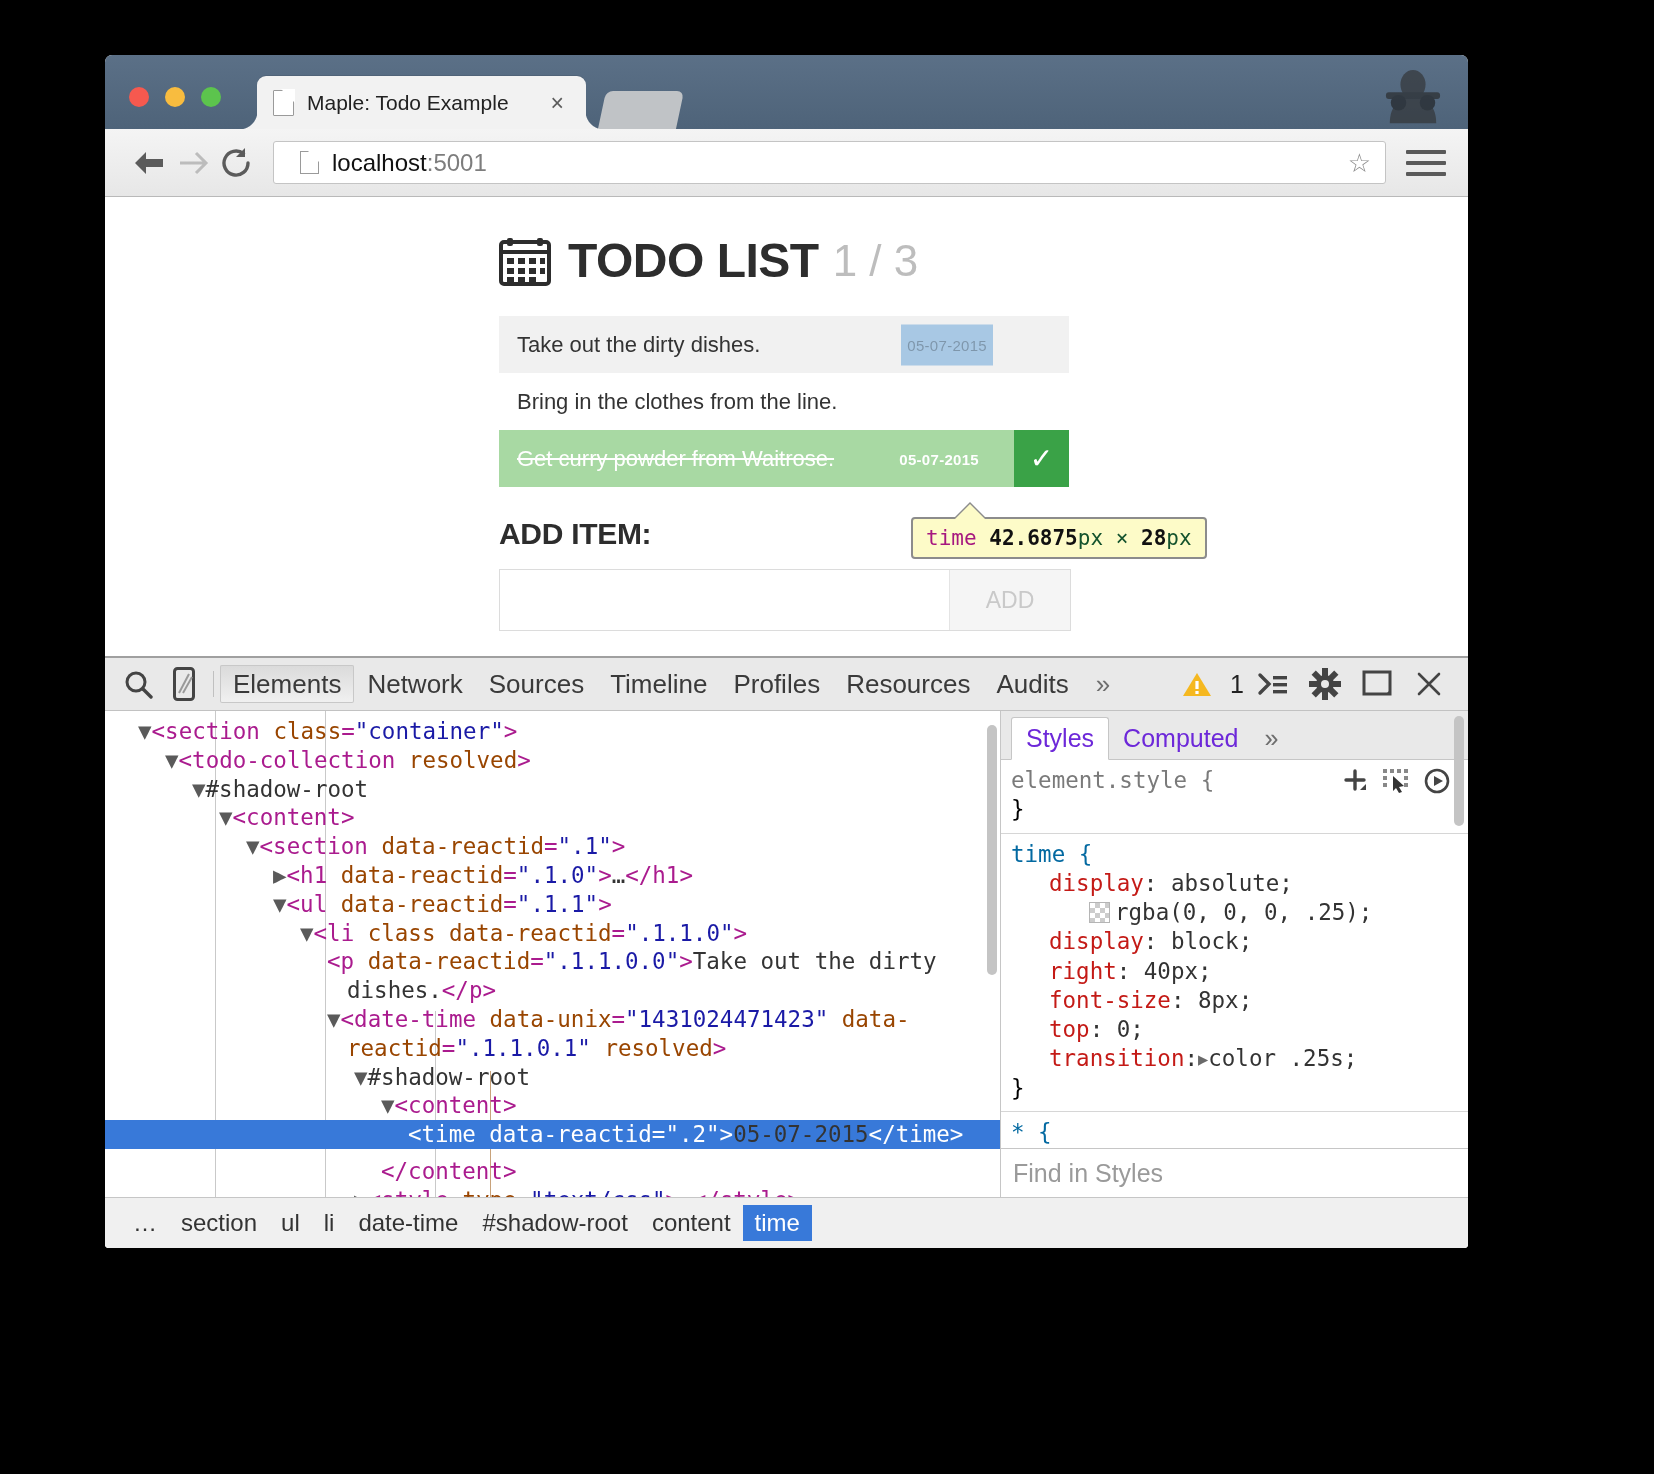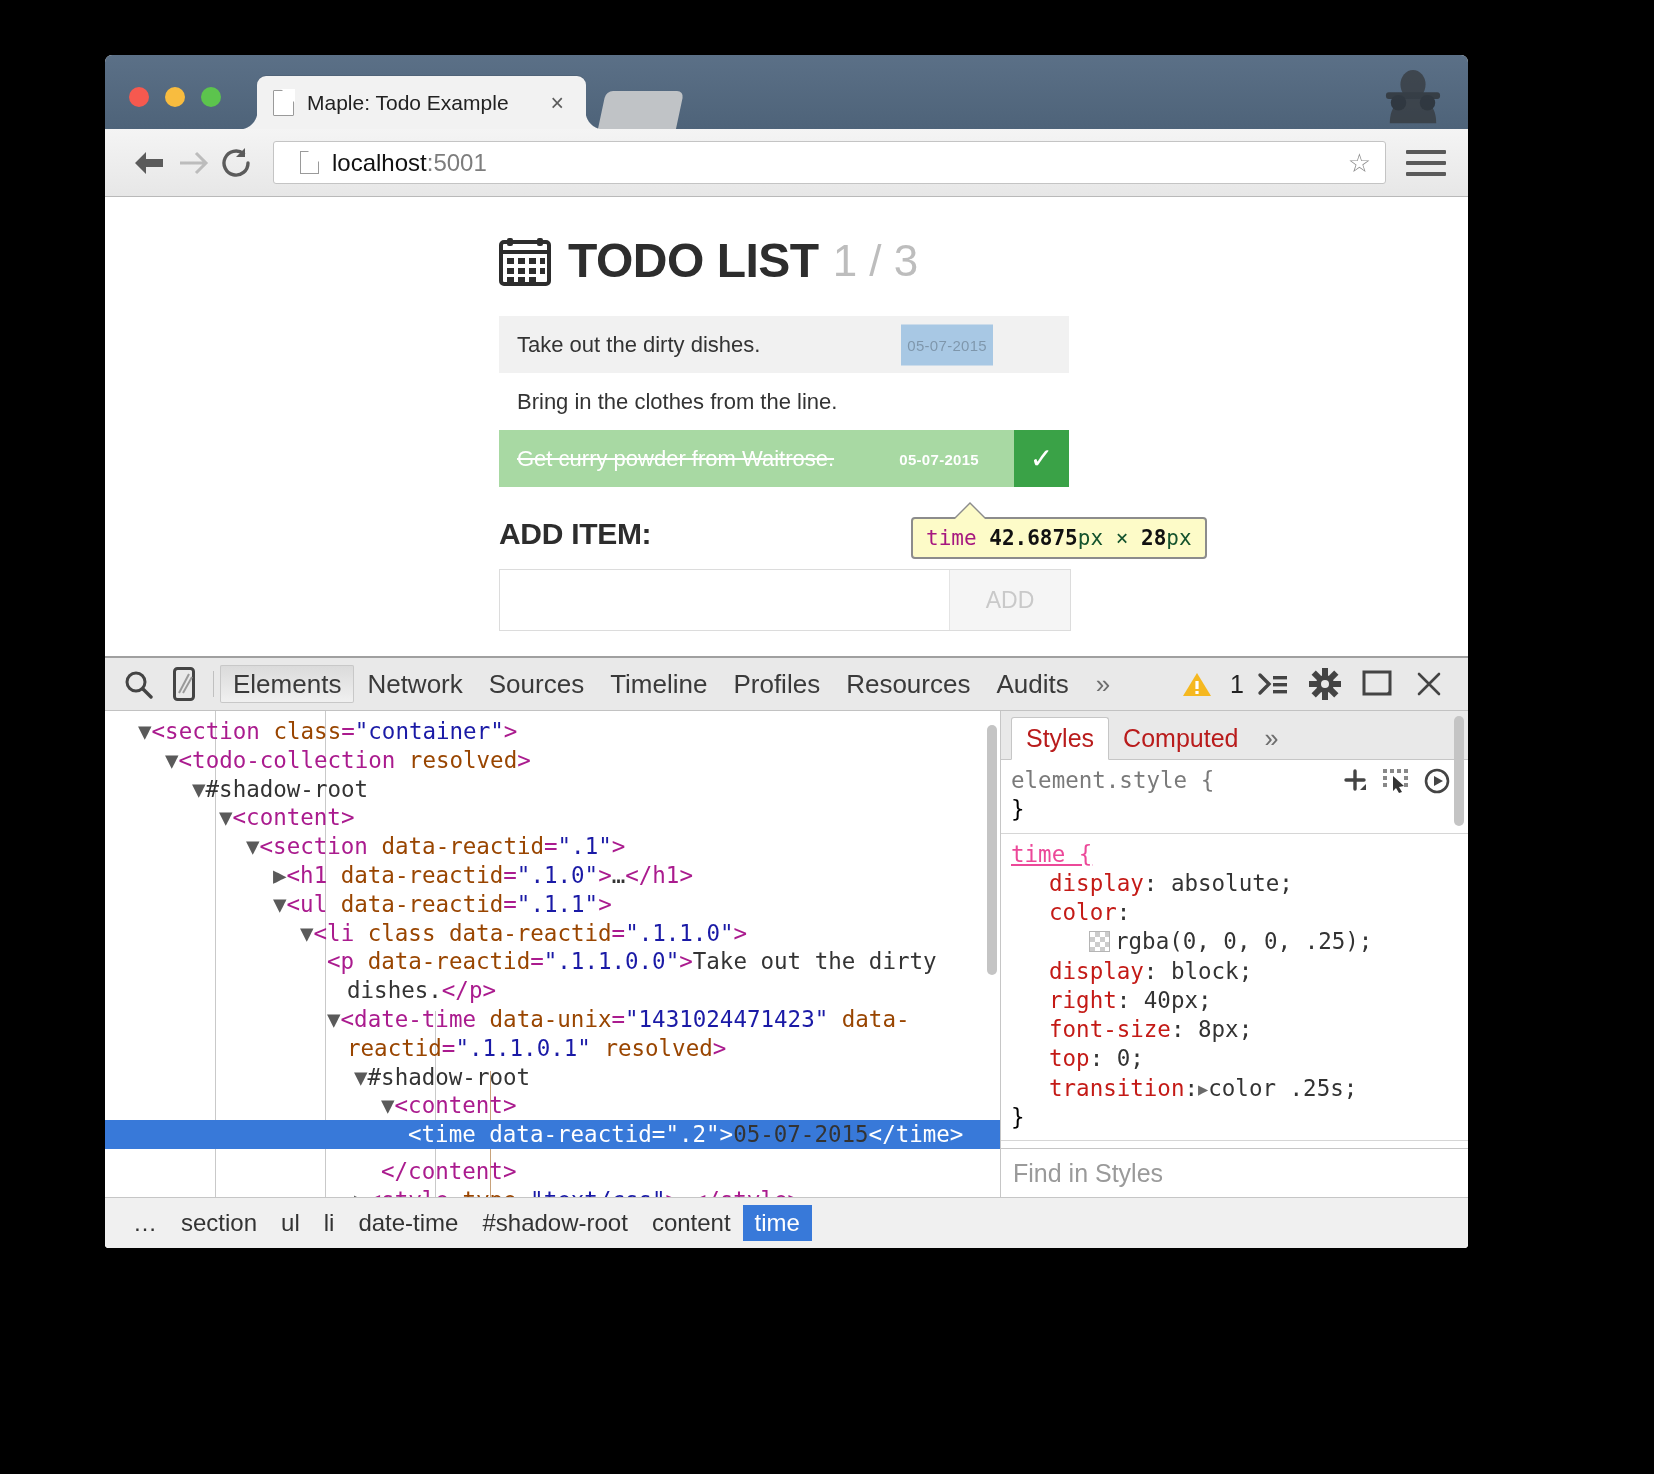--- a/index.html
+++ b/index.html
@@ -108,27 +108,27 @@
   .tg{color:#aa1b8e;}   
   .at{color:#994500;}   
   .vl{color:#1a1aa6;}   
   .txt{color:#333;}
   .arrow{color:#5a5a5a;}
   .guide{position:absolute;top:0;bottom:0;width:1px;background:#c9c9c9;}
 
   .styles-pane{flex:1;display:flex;flex-direction:column;background:#fff;min-width:0;}
   .sp-tabs{height:48px;background:#e9e9e9;border-bottom:1px solid #c6c6c6;display:flex;align-items:flex-end;
            padding-left:10px;flex:none;}
-  .sp-tab{padding:6px 14px;font-size:25px;color:#b91c1c;cursor:pointer;}
+  .sp-tab{padding:6px 14px;font-size:25px;color:#6d28d9;cursor:pointer;}
   .sp-tab.active{background:#fff;border:1px solid #c6c6c6;border-bottom:1px solid #fff;margin-bottom:-1px;border-radius:3px 3px 0 0;}
   .sp-more{font-size:25px;color:#6e6e6e;padding:6px 12px;cursor:pointer;}
   .sp-body{flex:1;overflow:hidden;font-family:"DejaVu Sans Mono",monospace;font-size:22.5px;line-height:1.3;}
   .rule{border-bottom:1px solid #d6d6d6;padding:6px 12px 8px 10px;position:relative;}
   .sel-name{color:#7a7a7a;}
-  .sel-name.dark{color:#ec4899;text-decoration:underline;}
+  .sel-name.dark{color:#0369a1;}
   .prop{color:#c41a16;}
   .val{color:#333;}
   .indent{padding-left:38px;}
   .indent2{padding-left:78px;}
   .swatch{display:inline-block;width:19px;height:19px;vertical-align:-3px;margin-right:5px;border:1px solid #b5b5b5;
           background:linear-gradient(45deg,#ccc 25%,transparent 25%,transparent 75%,#ccc 75%),
                      linear-gradient(45deg,#ccc 25%,#fff 25%,#fff 75%,#ccc 75%);
           background-size:10px 10px;background-position:0 0,5px 5px;}
   .tri{color:#6a6a6a;font-size:17px;vertical-align:1px;}
   .rule-tools{position:absolute;right:18px;top:8px;display:flex;align-items:center;gap:14px;}
@@ -385,21 +385,20 @@
                 <svg width="26" height="26" viewBox="0 0 26 26">
                   <circle cx="13" cy="13" r="11" stroke="#444" stroke-width="2.6" fill="none"></circle>
                   <path d="M10 8 L19 13 L10 18 Z" fill="#444"></path>
                 </svg>
               </div>
               <div>}</div>
             </div>
             <div class="rule">
               <div class="sel-name dark">time {</div>
               <div class="indent"><span class="prop">display</span><span class="val">: </span><span class="val">absolute;</span></div>
-              <div class="indent"><span class="prop">color</span><span class="val">: </span></div>
               <div class="indent2"><span class="swatch"></span><span class="val">rgba(0, 0, 0, .25);</span></div>
               <div class="indent"><span class="prop">display</span><span class="val">: </span><span class="val">block;</span></div>
               <div class="indent"><span class="prop">right</span><span class="val">: </span><span class="val">40px;</span></div>
               <div class="indent"><span class="prop">font-size</span><span class="val">: </span><span class="val">8px;</span></div>
               <div class="indent"><span class="prop">top</span><span class="val">: </span><span class="val">0;</span></div>
               <div class="indent"><span class="prop">transition</span><span class="val">:</span><span class="tri">▶</span><span class="val">color .25s;</span></div>
               <div>}</div>
             </div>
             <div class="rule">
               <div class="sel-name dark">* {</div>

